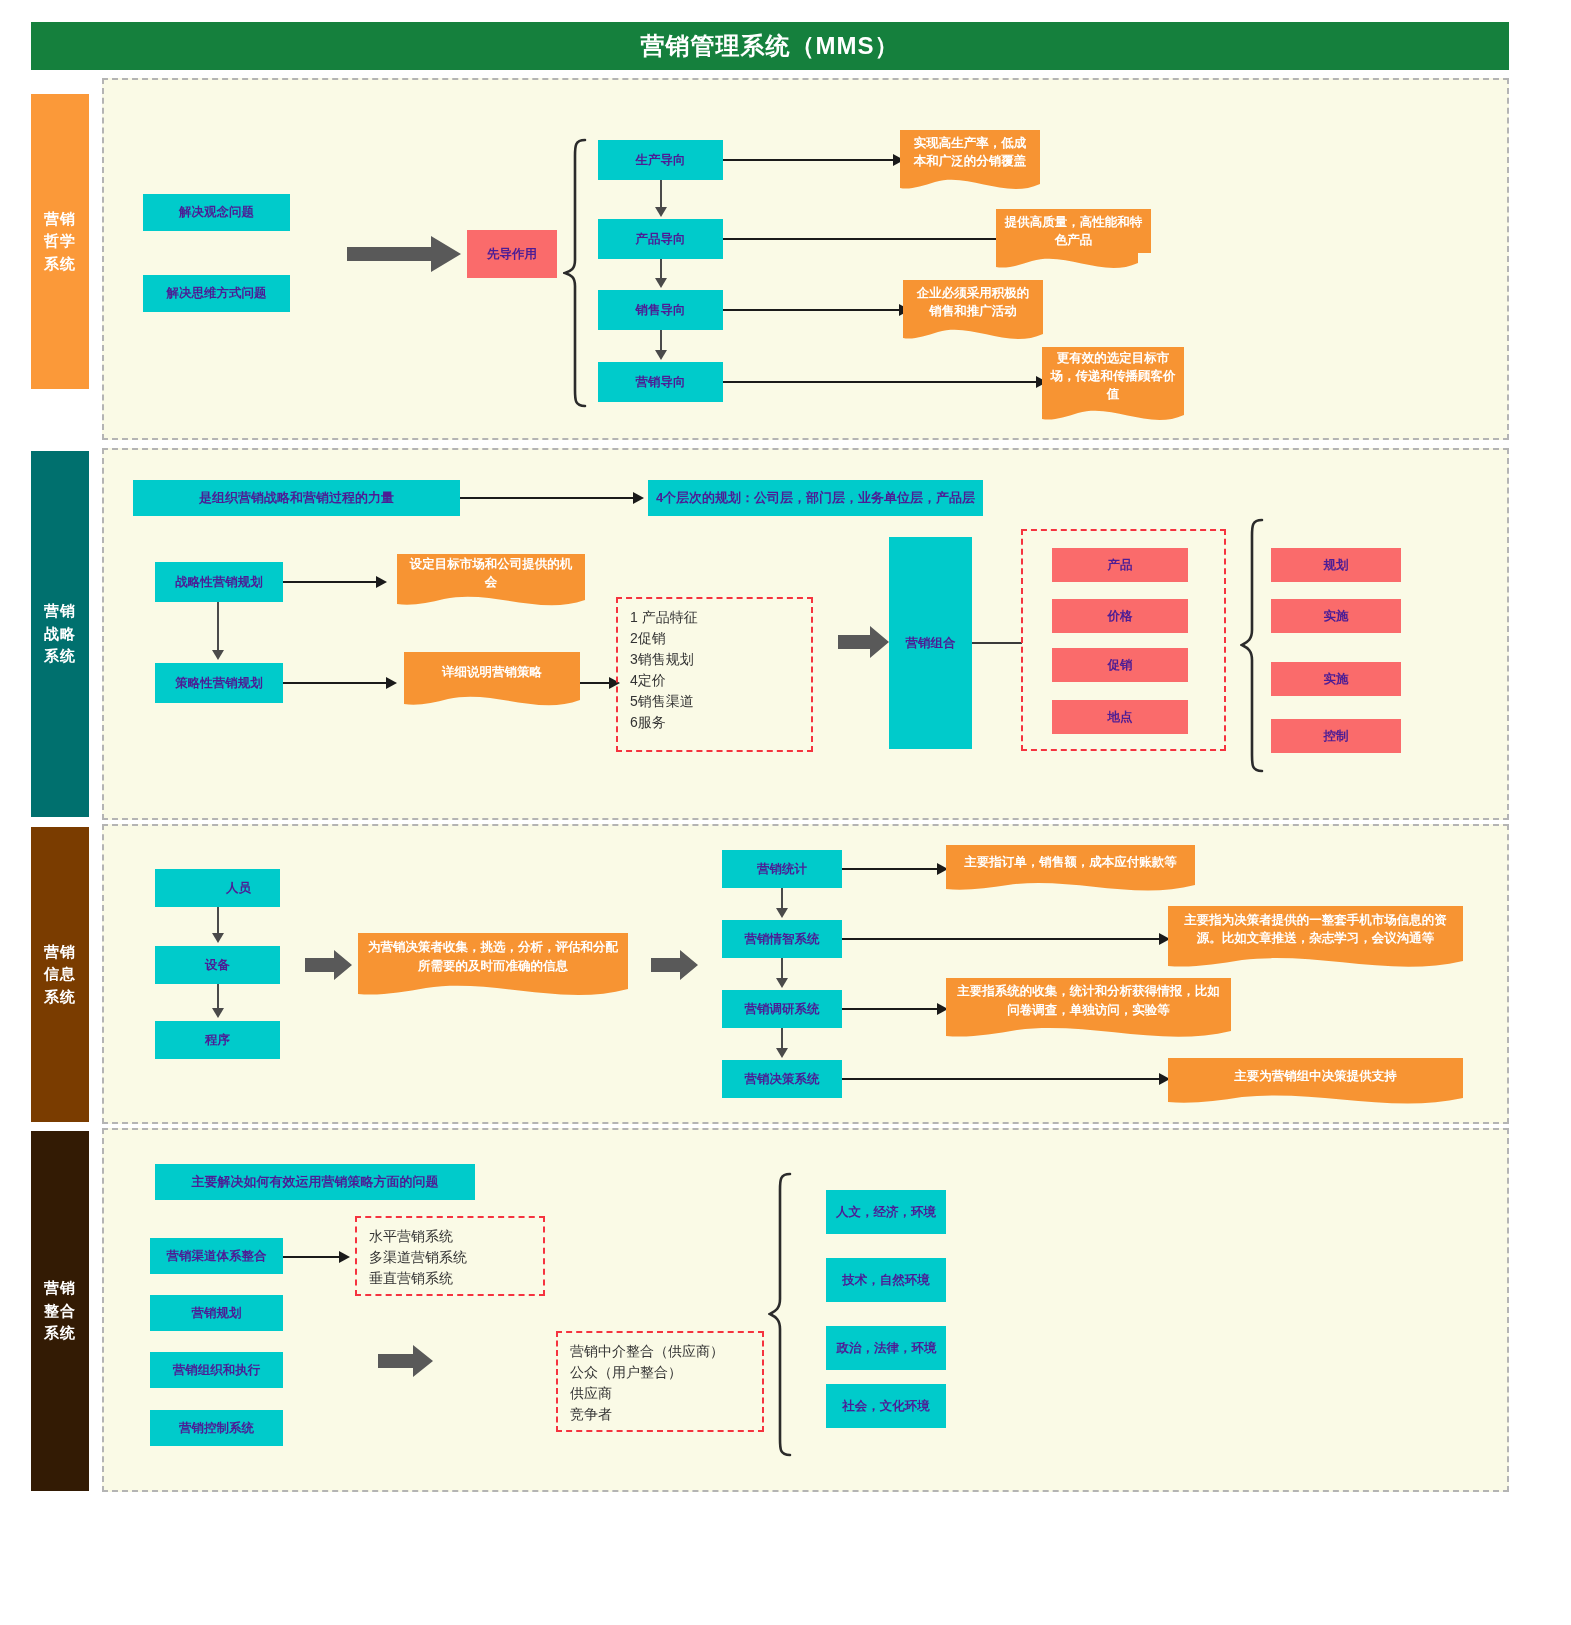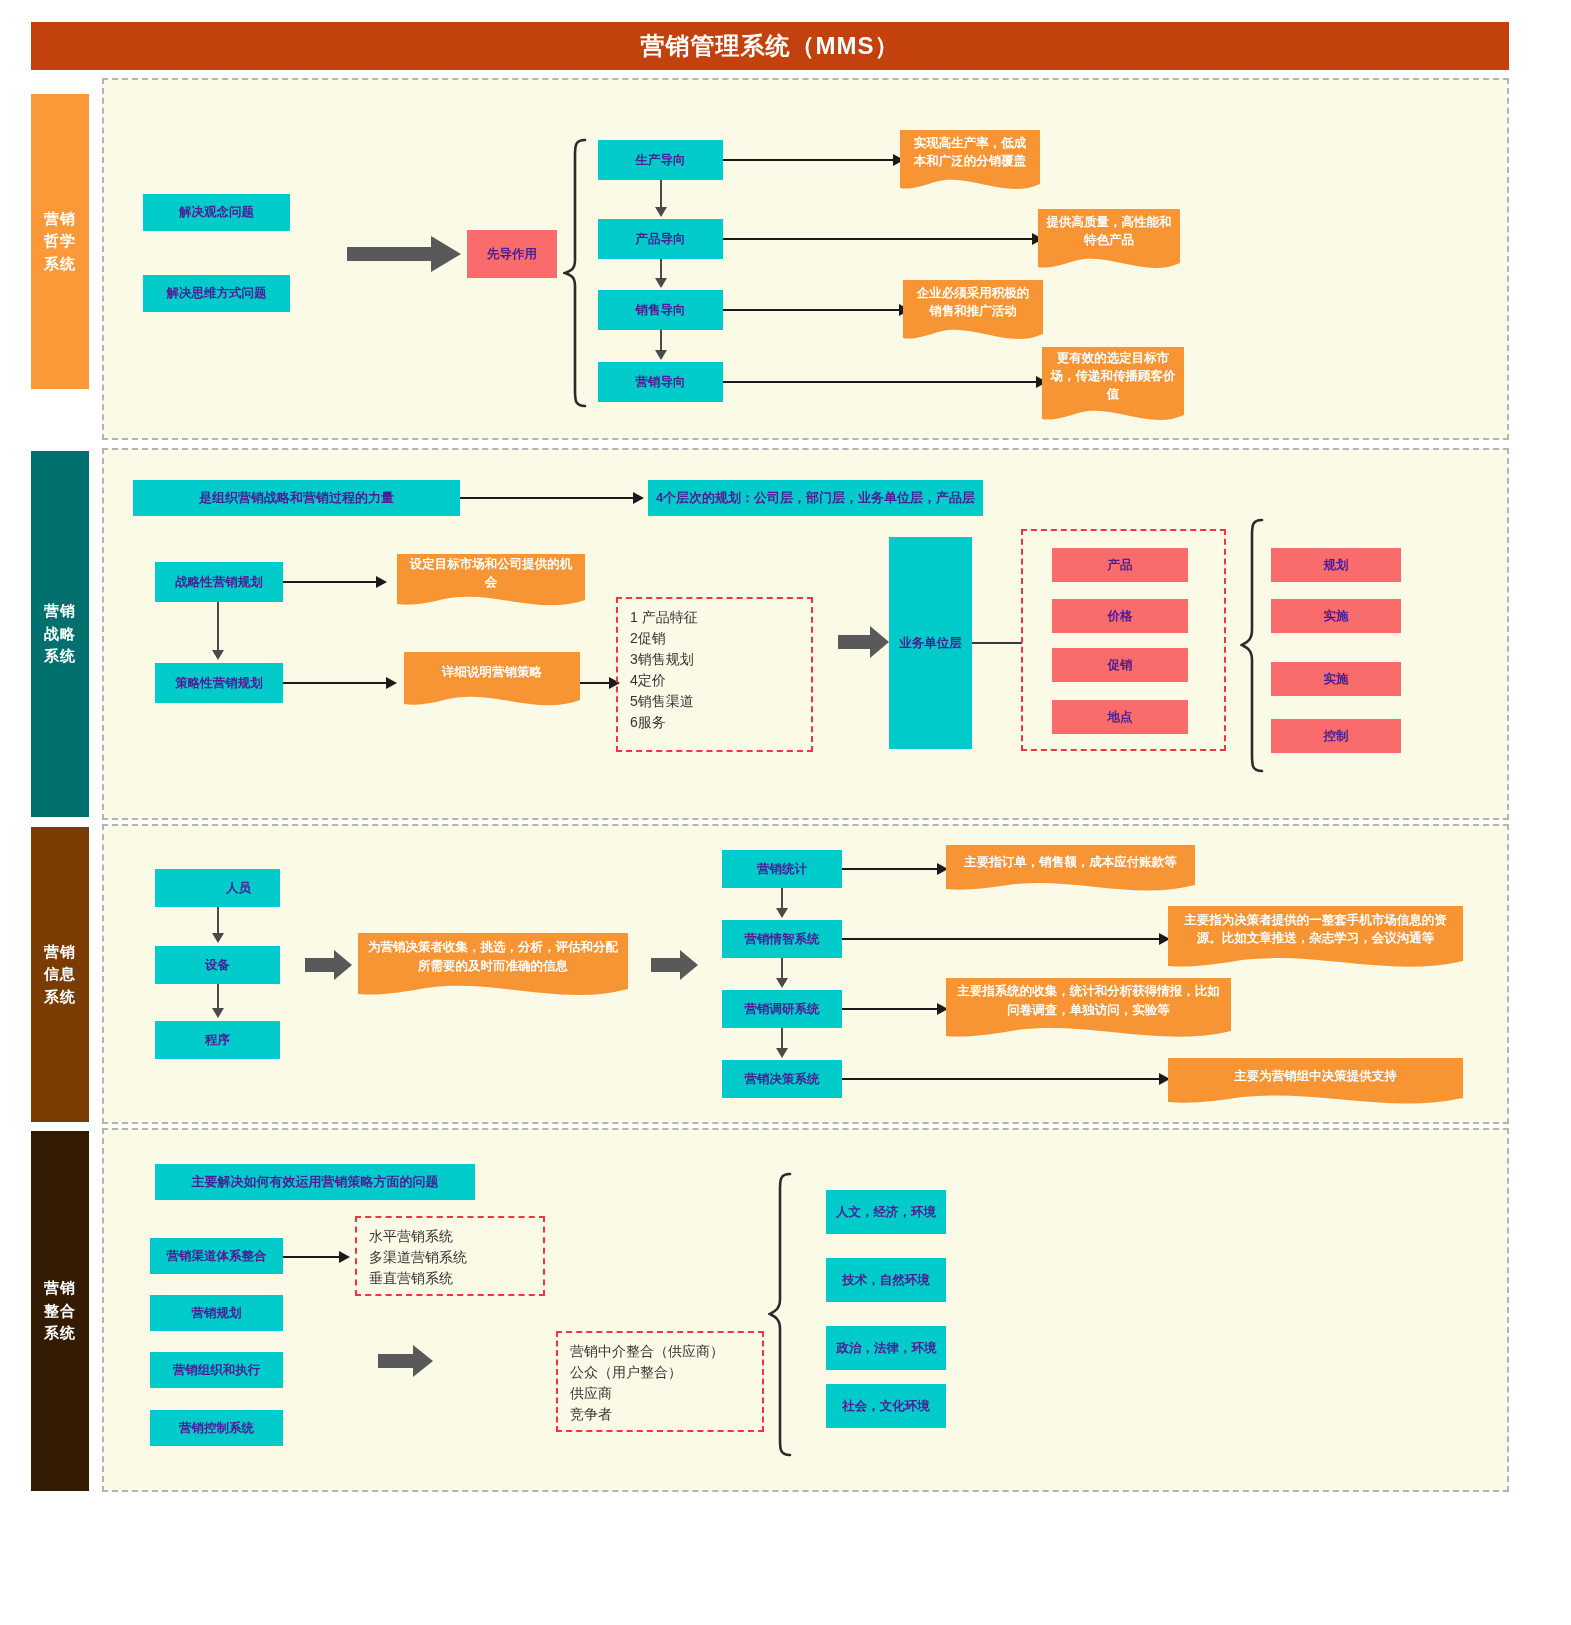--- a/index.html
+++ b/index.html
@@ -2,21 +2,21 @@
 <html><head>
 <meta charset="utf-8">
 <style>
   html,body{margin:0;padding:0;background:#ffffff;}
   body{font-family:"Liberation Sans","DejaVu Sans",sans-serif;}
   #page{position:relative;width:1571px;height:1625px;background:#ffffff;overflow:hidden;}
 
   
   .title-bar{
     position:absolute;left:31px;top:22px;width:1478px;height:48px;
-    background:#c2410c;color:#ffffff;font-size:24px;font-weight:bold;
+    background:#15803d;color:#ffffff;font-size:24px;font-weight:bold;
     display:flex;align-items:center;justify-content:center;letter-spacing:1px;
   }
 
   
   .lane{position:absolute;left:102px;width:1407px;background:#FAFAE6;
         border:2px dashed #B4B4B4;box-sizing:border-box;}
   .lane-label{position:absolute;left:31px;width:58px;color:#ffffff;
         display:flex;flex-direction:column;align-items:center;justify-content:center;
         font-size:15px;font-weight:bold;line-height:1.5;letter-spacing:1px;}
   .lane-label span{display:block;}
@@ -107,21 +107,21 @@
   <div class="arrowR" style="left:899px;top:304px;"></div>
   <div class="hline" style="left:723px;top:381px;width:315px;"></div>
   <div class="arrowR" style="left:1036px;top:376px;"></div>
 
   <div class="wave" style="left:900px;top:130px;width:140px;height:62px;">
     <div class="wbody" style="height:44px;">实现高生产率，低成本和广泛的分销覆盖</div>
     <svg width="140" height="22" viewBox="0 0 140 22" preserveAspectRatio="none">
       <path d="M0 0 L140 0 L140 14 C105 30 70 2 35 12 C22 16 10 20 0 18 Z" fill="#F79433"></path>
     </svg>
   </div>
-  <div class="wave" style="left:1038px;top:209px;width:142px;height:62px;">
+  <div class="wave" style="left:996px;top:209px;width:142px;height:62px;padding-left:13px;">
     <div class="wbody" style="height:44px;">提供高质量，高性能和特色产品</div>
     <svg width="142" height="22" viewBox="0 0 142 22" preserveAspectRatio="none">
       <path d="M0 0 L142 0 L142 14 C107 30 72 2 36 12 C23 16 11 20 0 18 Z" fill="#F79433"></path>
     </svg>
   </div>
   <div class="wave" style="left:903px;top:280px;width:140px;height:62px;">
     <div class="wbody" style="height:44px;">企业必须采用积极的销售和推广活动</div>
     <svg width="140" height="22" viewBox="0 0 140 22" preserveAspectRatio="none">
       <path d="M0 0 L140 0 L140 14 C105 30 70 2 35 12 C22 16 10 20 0 18 Z" fill="#F79433"></path>
     </svg>
@@ -179,21 +179,21 @@
 5销售渠道
 6服务</div>
   </div>
 
   <div class="fatarrow" style="left:838px;top:626px;">
     <svg width="52" height="32" viewBox="0 0 52 32">
         <path d="M0 9 L32 9 L32 0 L51 16 L32 32 L32 23 L0 23 Z" fill="#595959"></path>
       </svg>
   </div>
 
-  <div class="node cyan" style="left:889px;top:537px;width:83px;height:212px;">业务单位层</div>
+  <div class="node cyan" style="left:889px;top:537px;width:83px;height:212px;">营销组合</div>
   <div class="plainline" style="left:972px;top:642px;width:50px;"></div>
 
   <div class="reddash" style="left:1021px;top:529px;width:205px;height:222px;"></div>
   <div class="node salmon" style="left:1052px;top:548px;width:136px;height:34px;">产品</div>
   <div class="node salmon" style="left:1052px;top:599px;width:136px;height:34px;">价格</div>
   <div class="node salmon" style="left:1052px;top:648px;width:136px;height:34px;">促销</div>
   <div class="node salmon" style="left:1052px;top:700px;width:136px;height:34px;">地点</div>
 
   <div class="brace" style="left:1240px;top:518px;">
     <svg width="26" height="255" viewBox="0 0 26 255">

